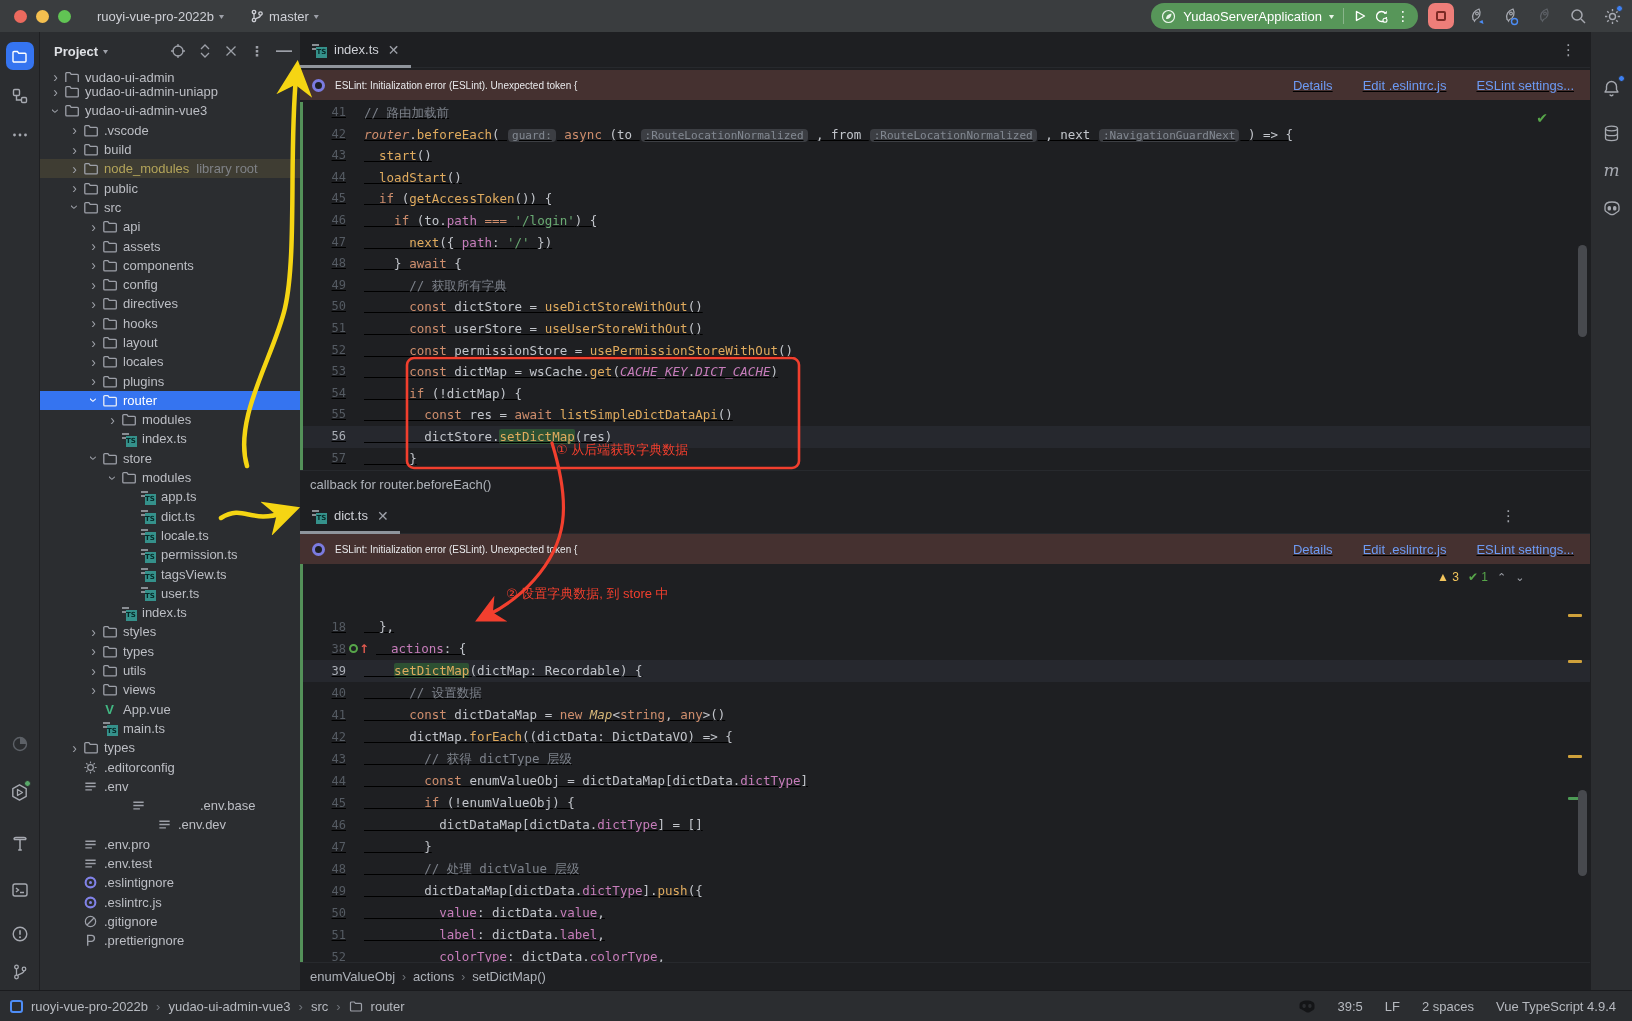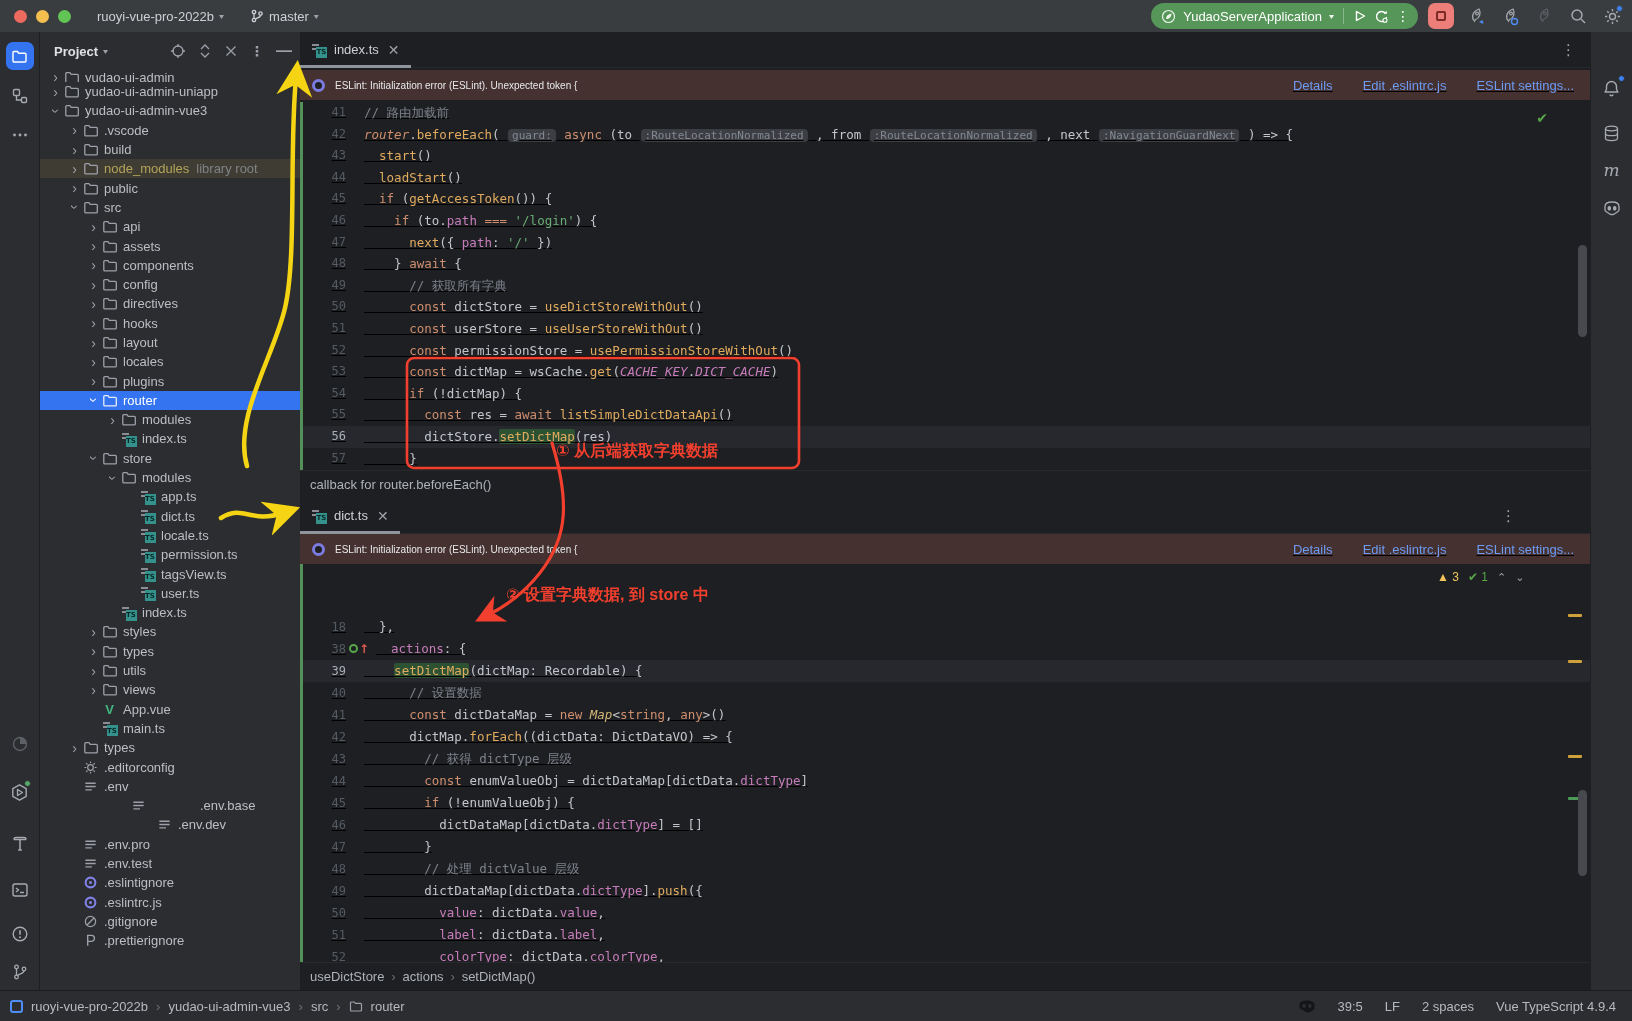--- a/index.html
+++ b/index.html
@@ -86,21 +86,21 @@
   .mark.y{background:#cfa13b;}.mark.g{background:#4c9a55;}
   .green-check{position:absolute;color:#57a64a;font-size:14px;font-weight:700;}
   
   #statusbar{position:absolute;left:0;top:990px;width:1632px;height:31px;background:#2b2d30;border-top:1px solid #1a1b1e;display:flex;align-items:center;padding:0 16px 0 10px;color:#b6b9bf;font-size:13px;}
   #sb-nav{display:flex;align-items:center;gap:8px;}
   #sb-nav .nsep{color:#6f7379;}
   #sb-right{margin-left:auto;display:flex;align-items:center;gap:22px;}
   .proj-ic{width:13px;height:13px;border:2px solid #4f8ef7;border-radius:3px;display:inline-block;}
   
   #annot{position:absolute;left:0;top:0;width:1632px;height:1021px;pointer-events:none;z-index:50;}
-  .note{position:absolute;color:#f23f2e;font-size:16px;font-weight:700;z-index:51;white-space:nowrap;}
+  .note{position:absolute;color:#f23f2e;font-size:13px;font-weight:400;z-index:51;white-space:nowrap;}
   svg.lineic{display:block;}
 </style>
 </head>
 <body>
 
 <div id="titlebar">
   <span class="tl r"></span>
   <span class="tl y"></span>
   <span class="tl g"></span>
   <div class="tb-item">
@@ -818,21 +818,21 @@
       <div class="cline" style="height: 22px; line-height: 22px;"><span class="gut">52</span><span class="gutpad"></span><span><span class="tk pln">          </span><span class="tk prop">colorType</span><span class="tk pln">: dictData.</span><span class="tk prop">colorType</span><span class="tk pln">,</span></span></div>
     </div>
   <div class="vcsbar" style="top:532px;height:398px;"></div>
   <div class="mark y" style="right:8px;top:582px;"></div>
   <div class="mark y" style="right:8px;top:628px;"></div>
   <div class="mark y" style="right:8px;top:723px;"></div>
   <div class="mark g" style="right:8px;top:765px;"></div>
   <div class="scroll-thumb" style="right:3px;top:758px;height:86px;"></div>
 
   <div class="bcrumb" style="top:930px">
-    <span>useDictStore</span>
+    <span>enumValueObj</span>
     <span class="bsep">›</span>
     <span>actions</span>
     <span class="bsep">›</span>
     <span>setDictMap()</span>
   </div>
 </div>
 
 <div id="statusbar">
   <div id="sb-nav">
     <span class="proj-ic"></span>

